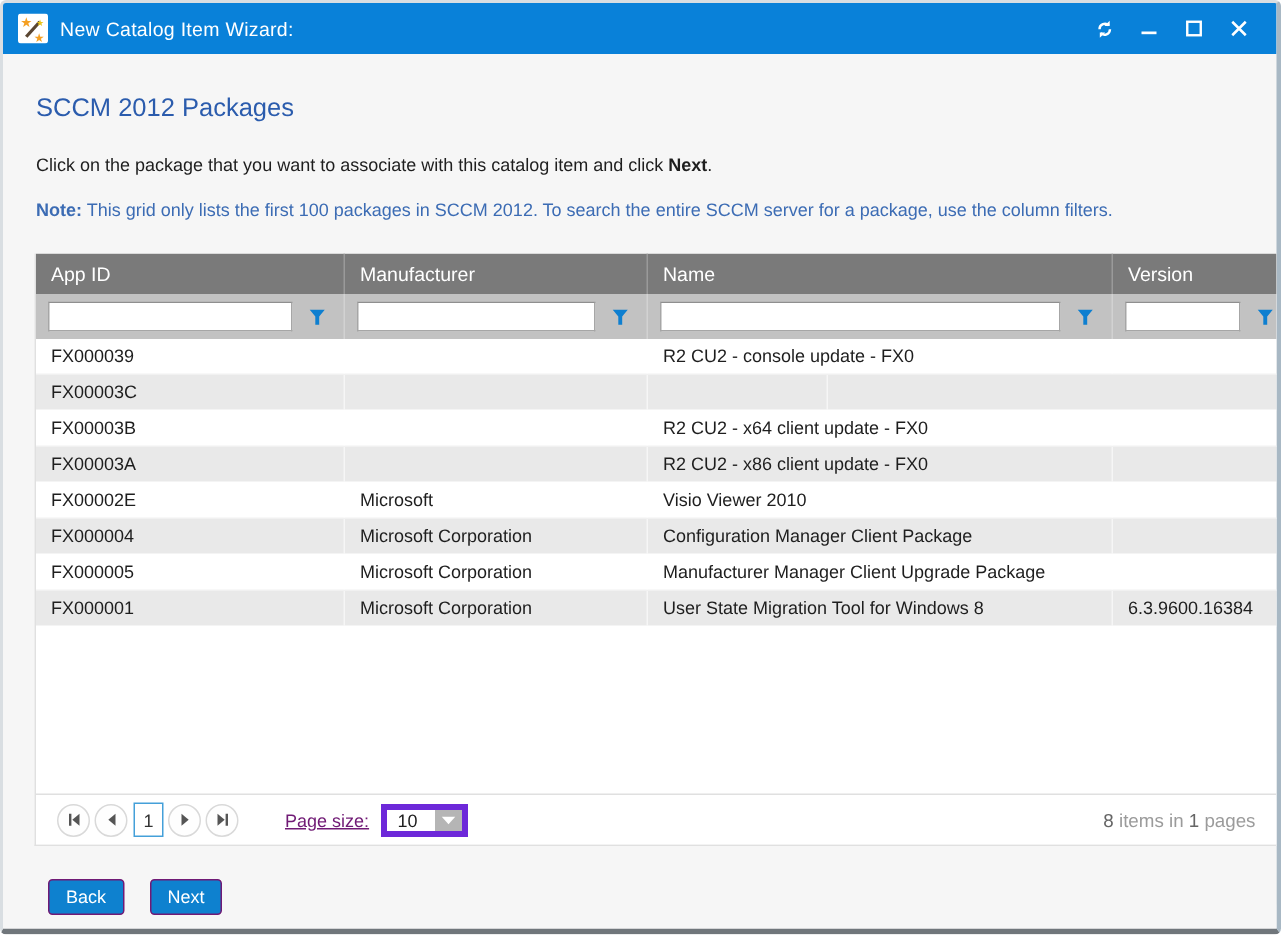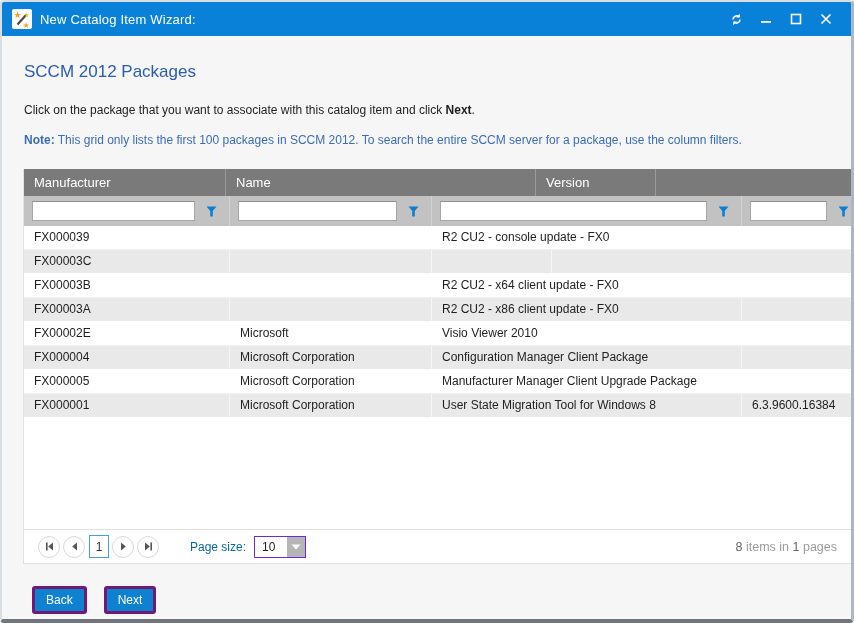--- a/index.html
+++ b/index.html
@@ -62,30 +62,30 @@
     display:flex; align-items:center; padding:0 14px;
   }
   .pg-btn {
     width:22px; height:22px; border-radius:50%; border:1px solid #d9d9d9; background:#fefefe;
     display:flex; align-items:center; justify-content:center; margin-right:3px; cursor:pointer;
   }
   .pg-num {
     width:20px; height:23px; border:1px solid #44a0d9; background:#fff; color:#333;
     font-size:12px; display:flex; align-items:center; justify-content:center; margin:0 3px 0 1px; cursor:pointer;
   }
-  .pg-size-label { font-size:12px; color:#0369a1; margin:0 8px 0 28px; }
-  .pg-size-box { display:flex; height:22px; border:1px solid #6d28d9; cursor:pointer; }
+  .pg-size-label { font-size:12px; color:#701a75; margin:0 8px 0 28px;text-decoration:underline; }
+  .pg-size-box { display:flex; height:22px; border:4px solid #6d28d9; cursor:pointer; }
   .pg-size-value { width:32px; background:#fff; font-size:12px; display:flex; align-items:center; padding-left:7px; color:#1e1e1e; }
   .pg-size-arrow { width:18px; background:#b5b5b5; display:flex; align-items:center; justify-content:center; }
   .pg-summary { margin-left:auto; font-size:12.5px; color:#9b9b9b; }
   .pg-summary .num { color:#666; }
   
   .footer-btns { position:absolute; left:30px; top:584px; display:flex; gap:17px; }
   .blue-btn {
-    background:#0e81cf; color:#fff; font-size:12px; border:3px solid #701a75;
+    background:#0e81cf; color:#fff; font-size:12px; border:1px solid #701a75;
     border-radius:3px; padding:4px 11px; cursor:pointer; font-family:"Liberation Sans", sans-serif;
   }
 </style>
 </head>
 <body>
 
 <div class="window">
 
   <div class="titlebar">
     <span class="app-icon">
@@ -126,20 +126,21 @@
     </span>
   </div>
 
   <div class="page-heading">SCCM 2012 Packages</div>
   <div class="instruction"><span>Click on the package that you want to associate with this catalog item and click </span><b>Next</b><span>.</span></div>
   <div class="note-line"><span class="note-label">Note:</span><span> This grid only lists the first 100 packages in SCCM 2012. To search the entire SCCM server for a package, use the column filters.</span></div>
 
   <div class="grid-wrap">
     <div class="grid-inner">
       <div class="grid-hrow">
+          <div class="grid-hcell col-app_id">App ID</div>
           <div class="grid-hcell col-manufacturer">Manufacturer</div>
           <div class="grid-hcell col-name">Name</div>
           <div class="grid-hcell col-version">Version</div>
         </div>
       <div class="grid-frow">
           <div class="grid-fcell col-app_id">
             <input style="">
             <span class="funnel-btn">
               <svg width="11" height="11" viewBox="0 0 11 11">
                 <path d="M0.5 0.5h10L6.8 5v5.5H4.2V5z" fill="#0e7fd0"></path>

